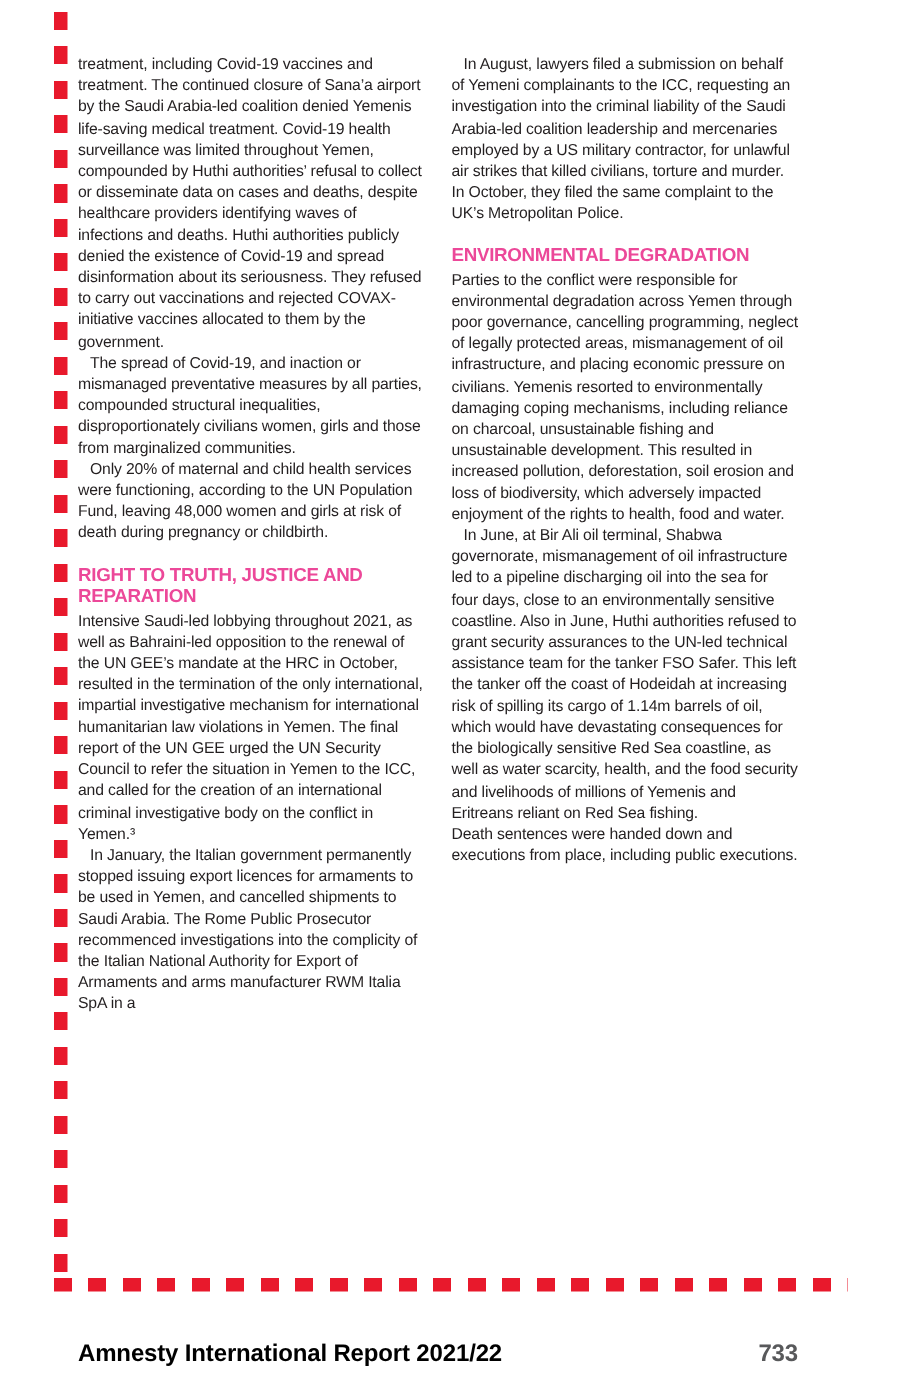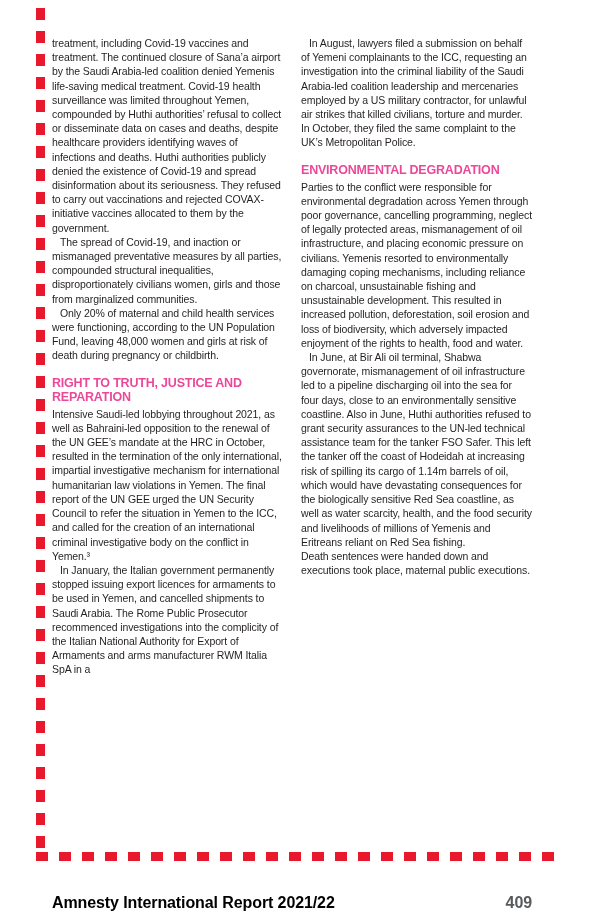--- a/index.html
+++ b/index.html
@@ -89,25 +89,25 @@
       <h2 class="heading">RIGHT TO TRUTH, JUSTICE AND REPARATION</h2>
       <p class="body">Intensive Saudi-led lobbying throughout 2021, as well as Bahraini-led opposition to the renewal of the UN GEE’s mandate at the HRC in October, resulted in the termination of the only international, impartial investigative mechanism for international humanitarian law violations in Yemen. The final report of the UN GEE urged the UN Security Council to refer the situation in Yemen to the ICC, and called for the creation of an international criminal investigative body on the conflict in Yemen.³</p>
       <p class="body indent">In January, the Italian government permanently stopped issuing export licences for armaments to be used in Yemen, and cancelled shipments to Saudi Arabia. The Rome Public Prosecutor recommenced investigations into the complicity of the Italian National Authority for Export of Armaments and arms manufacturer RWM Italia SpA in a</p>
     </div>
 
     <div class="col">
       <p class="body indent">In August, lawyers filed a submission on behalf of Yemeni complainants to the ICC, requesting an investigation into the criminal liability of the Saudi Arabia-led coalition leadership and mercenaries employed by a US military contractor, for unlawful air strikes that killed civilians, torture and murder. In October, they filed the same complaint to the UK’s Metropolitan Police.</p>
       <h2 class="heading">ENVIRONMENTAL DEGRADATION</h2>
       <p class="body">Parties to the conflict were responsible for environmental degradation across Yemen through poor governance, cancelling programming, neglect of legally protected areas, mismanagement of oil infrastructure, and placing economic pressure on civilians. Yemenis resorted to environmentally damaging coping mechanisms, including reliance on charcoal, unsustainable fishing and unsustainable development. This resulted in increased pollution, deforestation, soil erosion and loss of biodiversity, which adversely impacted enjoyment of the rights to health, food and water.</p>
       <p class="body indent">In June, at Bir Ali oil terminal, Shabwa governorate, mismanagement of oil infrastructure led to a pipeline discharging oil into the sea for four days, close to an environmentally sensitive coastline. Also in June, Huthi authorities refused to grant security assurances to the UN-led technical assistance team for the tanker FSO Safer. This left the tanker off the coast of Hodeidah at increasing risk of spilling its cargo of 1.14m barrels of oil, which would have devastating consequences for the biologically sensitive Red Sea coastline, as well as water scarcity, health, and the food security and livelihoods of millions of Yemenis and Eritreans reliant on Red Sea fishing.</p>
-      <p class="body">Death sentences were handed down and executions took place, maternal public executions.</p>
+      <p class="body">Death sentences were handed down and executions from place, including public executions.</p>
     </div>
 
   </div>
 
   <div class="dash-h"></div>
 
   <div class="footer">
     <span class="title">Amnesty International Report 2021/22</span>
-    <span class="pagenum">409</span>
+    <span class="pagenum">733</span>
   </div>
 
 </div>
 
 </body></html>

